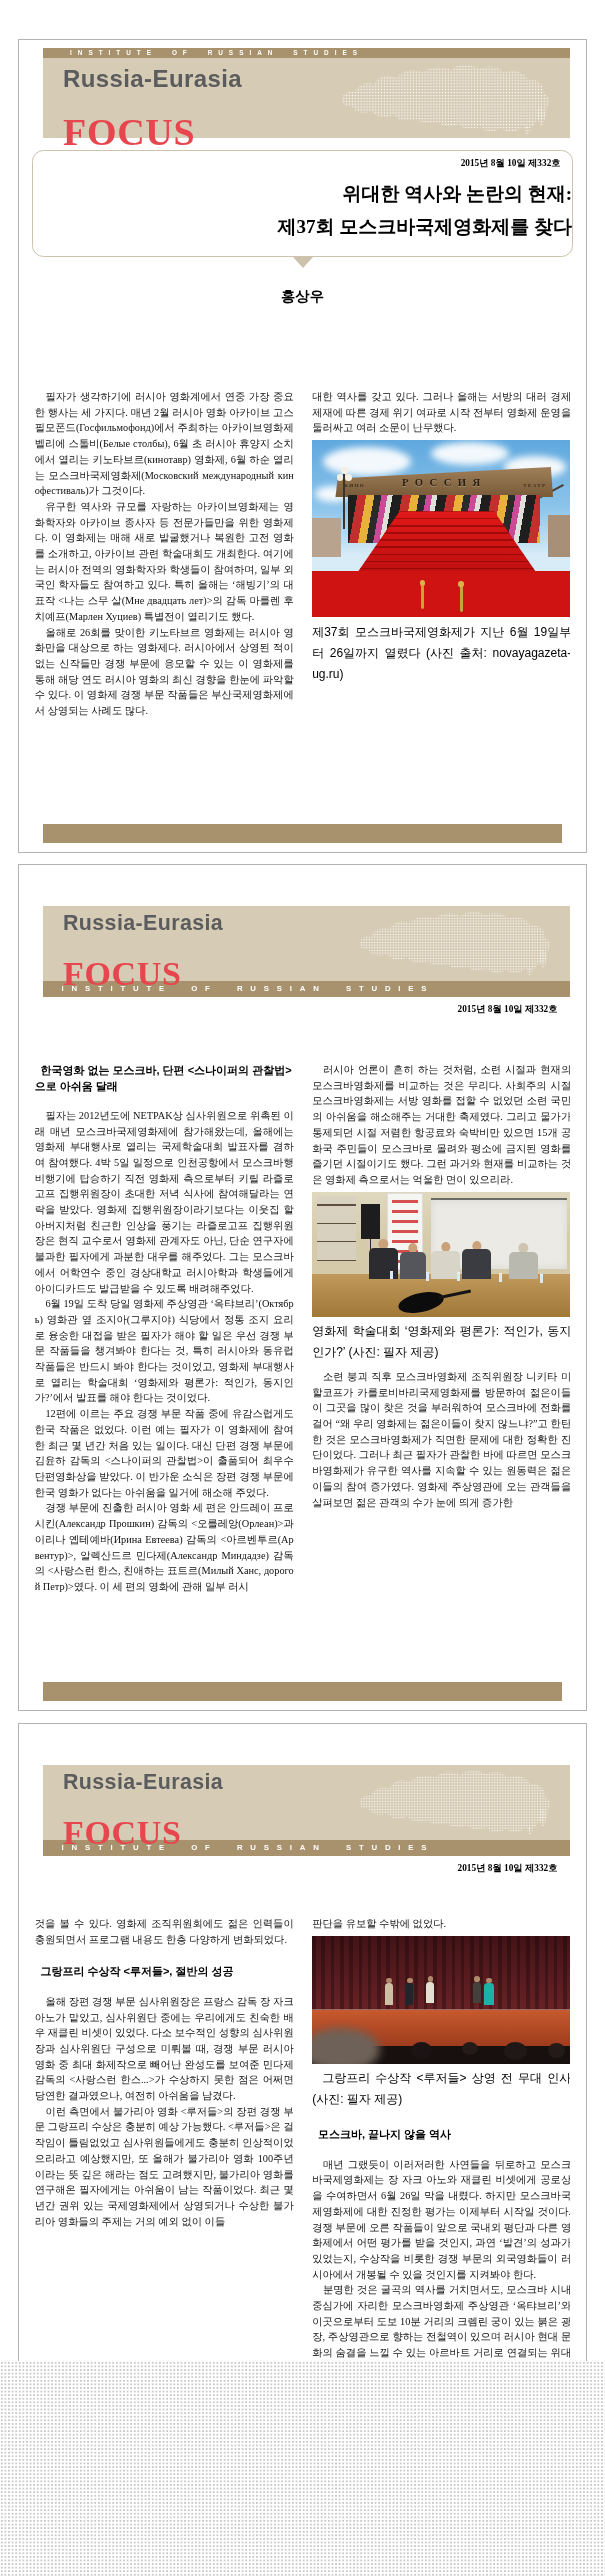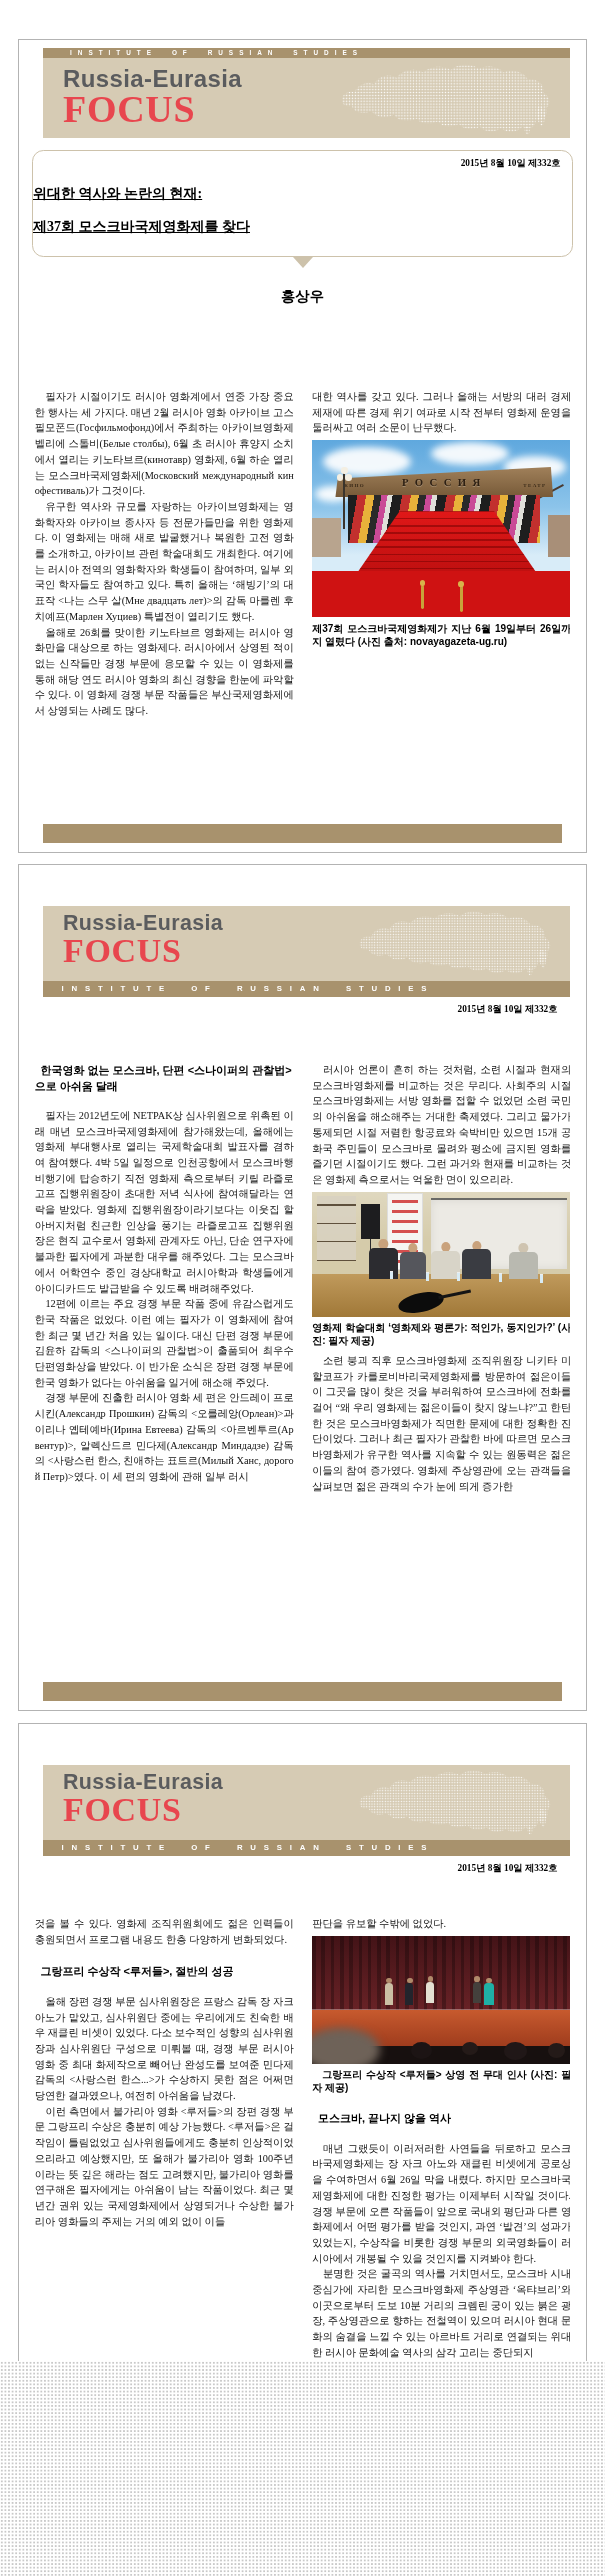--- a/index.html
+++ b/index.html
@@ -7,21 +7,21 @@
   .page{position:absolute;left:18px;width:567px;background:#fff;border:0.7px solid #b3b3b3;}
   #page1{top:39px;height:812px;}
   #page2{top:864px;height:845px;}
   #page3{top:1723px;height:637px;border-bottom:none;}
   
   .masthead{position:absolute;left:24px;right:16px;}
   .mast-band{background:#a8926d;color:#fff;font-family:"Liberation Sans",sans-serif;font-weight:bold;white-space:nowrap;overflow:hidden;}
   .mast-panel{background:#d6cbb4;position:relative;overflow:visible;}
   .brand{position:absolute;left:20px;}
   .brand-top{font-family:"Liberation Sans",sans-serif;font-weight:bold;color:#5b5c5e;line-height:1;letter-spacing:0.4px;}
-  .brand-main{font-family:"Liberation Serif",serif;font-weight:bold;color:#e8464e;letter-spacing:0.7px;line-height:.95;}
+  .brand-main{font-family:"Liberation Serif",serif;font-weight:bold;color:#e8464e;letter-spacing:0.7px;line-height:.95;margin-top:23px;}
   .map{position:absolute;}
   
   #page1 .masthead{top:7.8px;}
   #page1 .mast-band{height:10.7px;font-size:6.4px;line-height:10.7px;letter-spacing:6px;word-spacing:7.1px;padding-left:27px;}
   #page1 .mast-panel{height:80px;}
   #page1 .brand{top:8.6px;}
   #page1 .brand-top{font-size:24px;}
   #page1 .brand-main{font-size:38px;}
   #page1 .map{right:5.7px;top:3.6px;}
   
@@ -29,35 +29,35 @@
   .mast--bottom .mast-panel{height:75px;}
   .mast--bottom .mast-band{height:16.4px;font-size:7.8px;line-height:16.4px;letter-spacing:7.8px;word-spacing:9.3px;padding-left:18.5px;}
   .mast--bottom .brand{top:7.1px;}
   .mast--bottom .brand-top{font-size:21.4px;}
   .mast--bottom .brand-main{font-size:34px;}
   .mast--bottom .map{right:7.1px;top:2.9px;}
   .issue-date{position:absolute;right:28.5px;top:138px;font-weight:bold;font-size:9.3px;}
   
   .title-box{position:absolute;left:13px;right:13px;top:110px;height:105px;border:1.4px solid #cdc2ab;border-radius:11.4px;}
   .title-date{position:absolute;top:6.4px;right:11.4px;font-weight:bold;font-size:9.3px;}
-  .title{position:absolute;top:26px;left:0;right:0;text-align:left;font-weight:bold;font-size:14px;line-height:33px;color:#000;text-decoration:underline;}
+  .title{position:absolute;top:26px;left:0;right:0;text-align:right;font-weight:bold;font-size:19px;line-height:33px;color:#000;}
   .pointer{position:absolute;top:217px;left:50%;margin-left:-10px;width:0;height:0;border-left:10px solid transparent;border-right:10px solid transparent;border-top:11.4px solid #cdc2ab;}
   .author-name{position:absolute;top:247px;left:0;right:0;text-align:center;font-family:"Liberation Sans",sans-serif;font-weight:bold;font-size:14.3px;}
   .author-affil{position:absolute;top:269px;left:0;right:0;text-align:center;font-family:"Liberation Sans",sans-serif;font-size:9.3px;}
   
   .cols{position:absolute;left:15.7px;right:15.7px;display:flex;gap:18.5px;overflow:hidden;}
   #page1 .cols{top:349px;height:403px;}
   #page2 .cols{top:197px;height:586px;}
   #page3 .cols{top:192px;height:442px;}
   .col{width:259px;overflow:hidden;flex:0 0 259px;}
   p.bp{margin:0;font-size:10.3px;line-height:15.7px;text-align:justify;word-break:break-all;text-indent:10.7px;color:#111;}
   p.bp.noind{text-indent:0;}
   .sec-head{font-family:"Liberation Sans",sans-serif;font-weight:bold;font-size:11px;line-height:16.4px;margin:0 0 13px 0;text-indent:5.7px;color:#000;}
   .sec-head.mid{margin:15.7px 0 14.3px 0;}
-  .caption{font-family:"Liberation Sans",sans-serif;font-weight:bold;font-size:10px;line-height:13px;margin-top:4.3px;margin-bottom:5.7px;text-align:justify;}
+  .caption{font-family:"Liberation Sans",sans-serif;font-weight:normal;font-size:12px;line-height:21px;margin-top:4.3px;margin-bottom:5.7px;text-align:justify;}
   .caption.ind{text-indent:10px;}
   .footer-band{position:absolute;left:24px;right:24px;bottom:9.3px;height:18.5px;background:#a8926d;}
   
   .photo{position:relative;width:100%;overflow:hidden;margin-top:4.3px;}
   
   .photo1{height:177px;background:linear-gradient(180deg,#5fa8de 0%,#8cc4ea 38%,#c3e0f4 58%,#d8ecf8 65%);}
   .cloud{position:absolute;background:#fff;border-radius:50%;filter:blur(3.6px);opacity:.92;}
   .canopy{position:absolute;left:9%;right:7%;top:15%;height:17%;background:linear-gradient(#a0805a,#775a38);clip-path:polygon(1% 38%,99% 0,100% 100%,0 100%);display:flex;align-items:center;justify-content:center;}
   .canopy-sign{color:#2e2013;font-weight:bold;font-size:10.7px;letter-spacing:6.4px;text-shadow:0 0.7px 0 rgba(255,255,255,.25);}
   .canopy-side{position:absolute;top:55%;font-size:5px;color:#3a2a18;letter-spacing:1.4px;font-weight:bold;}
@@ -138,21 +138,21 @@
     <div class="title">
       <div>위대한 역사와 논란의 현재:</div>
       <div>제37회 모스크바국제영화제를 찾다</div>
     </div>
   </div>
   <div class="pointer"></div>
   <div class="author-name">홍상우</div>
 
   <div class="cols">
     <div class="col">
-        <p class="bp">필자가 시절이기도 러시아 영화계에서 연중 가장 중요한 행사는 세 가지다. 매년 2월 러시아 영화 아카이브 고스필모폰드(Госфильмофонд)에서 주최하는 아카이브영화제 벨리에 스톨비(Белые столбы), 6월 초 러시아 휴양지 소치에서 열리는 키노타브르(кинотавр) 영화제, 6월 하순 열리는 모스크바국제영화제(Московский международный кинофестиваль)가 그것이다.</p>
+        <p class="bp">필자가 생각하기에 러시아 영화계에서 연중 가장 중요한 행사는 세 가지다. 매년 2월 러시아 영화 아카이브 고스필모폰드(Госфильмофонд)에서 주최하는 아카이브영화제 벨리에 스톨비(Белые столбы), 6월 초 러시아 휴양지 소치에서 열리는 키노타브르(кинотавр) 영화제, 6월 하순 열리는 모스크바국제영화제(Московский международный кинофестиваль)가 그것이다.</p>
         <p class="bp">유구한 역사와 규모를 자랑하는 아카이브영화제는 영화학자와 아카이브 종사자 등 전문가들만을 위한 영화제다. 이 영화제는 매해 새로 발굴했거나 복원한 고전 영화를 소개하고, 아카이브 관련 학술대회도 개최한다. 여기에는 러시아 전역의 영화학자와 학생들이 참여하며, 일부 외국인 학자들도 참여하고 있다. 특히 올해는 ‘해빙기’의 대표작 &lt;나는 스무 살(Мне двадцать лет)&gt;의 감독 마를렌 후치예프(Марлен Хуциев) 특별전이 열리기도 했다.</p>
         <p class="bp">올해로 26회를 맞이한 키노타브르 영화제는 러시아 영화만을 대상으로 하는 영화제다. 러시아에서 상영된 적이 없는 신작들만 경쟁 부문에 응모할 수 있는 이 영화제를 통해 해당 연도 러시아 영화의 최신 경향을 한눈에 파악할 수 있다. 이 영화제 경쟁 부문 작품들은 부산국제영화제에서 상영되는 사례도 많다.</p>
       </div>
     <div class="col">
       <div>
           <p class="bp noind">대한 역사를 갖고 있다. 그러나 올해는 서방의 대러 경제 제재에 따른 경제 위기 여파로 시작 전부터 영화제 운영을 둘러싸고 여러 소문이 난무했다.</p>
         </div>
       <div class="photo photo1">
         <div class="cloud" style="left:4%;top:4%;width:34%;height:16%;"></div>
         <div class="cloud" style="left:46%;top:1%;width:30%;height:13%;"></div>
@@ -198,20 +198,21 @@
     </div>
     <div class="mast-band">INSTITUTE OF RUSSIAN STUDIES</div>
   </div>
   <div class="issue-date">2015년 8월 10일 제332호</div>
 
   <div class="cols">
     <div class="col">
       <h3 class="sec-head">한국영화 없는 모스크바, 단편 &lt;스나이퍼의 관찰법&gt;으로 아쉬움 달래</h3>
       <div>
           <p class="bp">필자는 2012년도에 NETPAK상 심사위원으로 위촉된 이래 매년 모스크바국제영화제에 참가해왔는데, 올해에는 영화제 부대행사로 열리는 국제학술대회 발표자를 겸하여 참여했다. 4박 5일 일정으로 인천공항에서 모스크바행 비행기에 탑승하기 직전 영화제 측으로부터 키릴 라즐로고프 집행위원장이 초대한 저녁 식사에 참여해달라는 연락을 받았다. 영화제 집행위원장이라기보다는 이웃집 할아버지처럼 친근한 인상을 풍기는 라즐로고프 집행위원장은 현직 교수로서 영화제 관계자도 아닌, 단순 연구자에 불과한 필자에게 과분한 대우를 해주었다. 그는 모스크바에서 어학연수 중인 경상대학교 러시아학과 학생들에게 아이디카드도 발급받을 수 있도록 배려해주었다.</p>
+          <p class="bp">6월 19일 도착 당일 영화제 주상영관 ‘옥탸브리’(Октябрь) 영화관 옆 조지아(그루지야) 식당에서 정통 조지 요리로 융숭한 대접을 받은 필자가 해야 할 일은 우선 경쟁 부문 작품들을 챙겨봐야 한다는 것, 특히 러시아와 동유럽 작품들은 반드시 봐야 한다는 것이었고, 영화제 부대행사로 열리는 학술대회 ‘영화제와 평론가: 적인가, 동지인가?’에서 발표를 해야 한다는 것이었다.</p>
           <p class="bp">12편에 이르는 주요 경쟁 부문 작품 중에 유감스럽게도 한국 작품은 없었다. 이런 예는 필자가 이 영화제에 참여한 최근 몇 년간 처음 있는 일이다. 대신 단편 경쟁 부문에 김윤하 감독의 &lt;스나이퍼의 관찰법&gt;이 출품되어 최우수 단편영화상을 받았다. 이 반가운 소식은 장편 경쟁 부문에 한국 영화가 없다는 아쉬움을 일거에 해소해 주었다.</p>
           <p class="bp">경쟁 부문에 진출한 러시아 영화 세 편은 안드레이 프로시킨(Александр Прошкин) 감독의 &lt;오를레앙(Орлеан)&gt;과 이리나 옙테예바(Ирина Евтеева) 감독의 &lt;아르벤투르(Арвентур)&gt;, 알렉산드르 민다제(Александр Миндадзе) 감독의 &lt;사랑스런 한스, 친애하는 표트르(Милый Ханс, дорогой Петр)&gt;였다. 이 세 편의 영화에 관해 일부 러시</p>
         </div>
     </div>
     <div class="col">
       <div>
           <p class="bp">러시아 언론이 흔히 하는 것처럼, 소련 시절과 현재의 모스크바영화제를 비교하는 것은 무리다. 사회주의 시절 모스크바영화제는 서방 영화를 접할 수 없었던 소련 국민의 아쉬움을 해소해주는 거대한 축제였다. 그리고 물가가 통제되던 시절 저렴한 항공료와 숙박비만 있으면 15개 공화국 주민들이 모스크바로 몰려와 평소에 금지된 영화를 즐기던 시절이기도 했다. 그런 과거와 현재를 비교하는 것은 영화제 측으로서는 억울한 면이 있으리라.</p>
         </div>
       <div class="photo photo2">
         <div class="wall-shade"></div>

